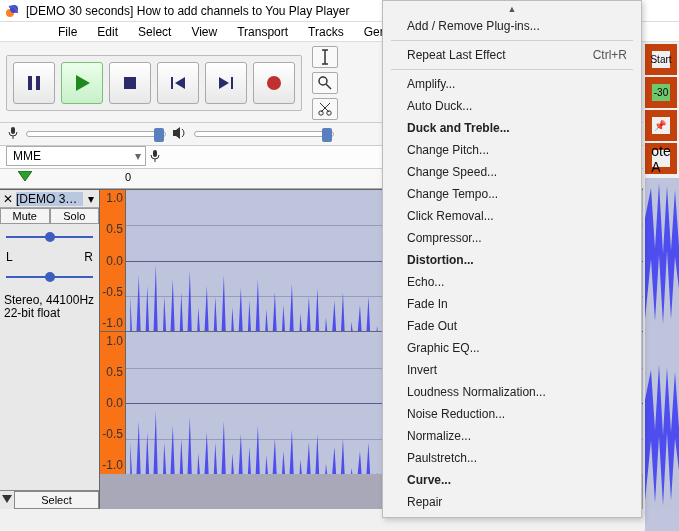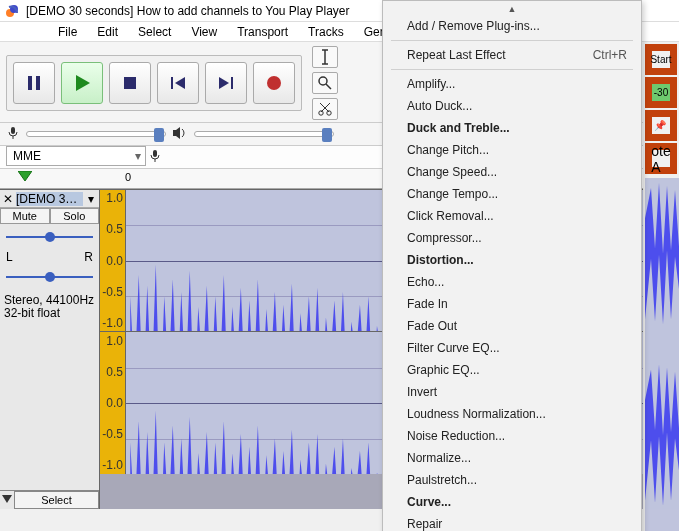--- a/index.html
+++ b/index.html
@@ -54,21 +54,21 @@
   .trackpanel .lr { display:flex; justify-content:space-between; padding:0 6px; font-size:10px;}
   .trackpanel .info { padding:4px 4px; font-size:11px; line-height:13px;}
   .trackpanel .spacer { flex:1; }
   .trackpanel .selectbar { border-top:1px solid #888; display:flex;}
   .trackpanel .selectbar .tri { width:14px; display:flex; align-items:center; justify-content:center;}
   .trackpanel .selectbar button { flex:1; font-size:11px; height:18px; border:1px solid #888; background:#f4f4f4;}
 
   .wavecol { flex:1; display:flex; flex-direction:column;}
   .wavewrap { display:flex; height:142px; border-bottom:1px solid #666;}
   .wavewrap:last-child { border-bottom:none; height:142px;}
-  .vscale { width:26px; background:#eab308; border-right:1px solid #666; position:relative; font-size:10px; color:#333;}
+  .vscale { width:26px; background:#f97316; border-right:1px solid #666; position:relative; font-size:10px; color:#333;}
   .vscale span { position:absolute; right:2px; transform:translateY(-50%);}
   .wave { flex:1; background:#bfc4dd; position:relative; overflow:hidden;}
   .wave .mid { position:absolute; left:0; right:0; top:50%; height:1px; background:#5a5a88;}
   .wave .half { position:absolute; left:0; right:0; height:1px; background:#9a9ac0;}
   .wave svg { position:absolute; inset:0; }
 
   
   .dropdown { position:absolute; left:382px; top:0; width:260px; background:#f2f2f2; border:1px solid #bcbcbc; box-shadow:2px 2px 6px rgba(0,0,0,.2); z-index:100; padding:2px 0 4px 0;}
   .dropdown .arrow-row { height:12px; display:flex; justify-content:center; align-items:center; color:#555; font-size:9px;}
   .dropdown .sep { height:1px; background:#d0d0d0; margin:3px 8px;}
@@ -220,21 +220,21 @@
     <div class="lr">
         <span>L</span>
         <span>R</span>
       </div>
     <div class="minislider">
         <div class="line"></div>
         <div class="dot" style="left:45%"></div>
       </div>
     <div class="info">
       <div>Stereo, 44100Hz</div>
-      <div>32-bit float</div>
+      <div>22-bit float</div>
     </div>
     <div class="spacer"></div>
     <div class="selectbar">
       <div class="tri">
           <svg width="10" height="10">
             <polygon points="0,0 10,0 5,8" fill="#333"></polygon>
           </svg>
         </div>
       <button>Select</button>
     </div>
@@ -342,23 +342,20 @@
       <div class="mi">
         <span class="lbl">Echo...</span>
       </div>
       <div class="mi">
         <span class="lbl">Fade In</span>
       </div>
       <div class="mi">
         <span class="lbl">Fade Out</span>
       </div>
       <div class="mi">
-        <span class="lbl">Filter Curve EQ...</span>
-      </div>
-      <div class="mi">
         <span class="lbl">Graphic EQ...</span>
       </div>
       <div class="mi">
         <span class="lbl">Invert</span>
       </div>
       <div class="mi">
         <span class="lbl">Loudness Normalization...</span>
       </div>
       <div class="mi">
         <span class="lbl">Noise Reduction...</span>

